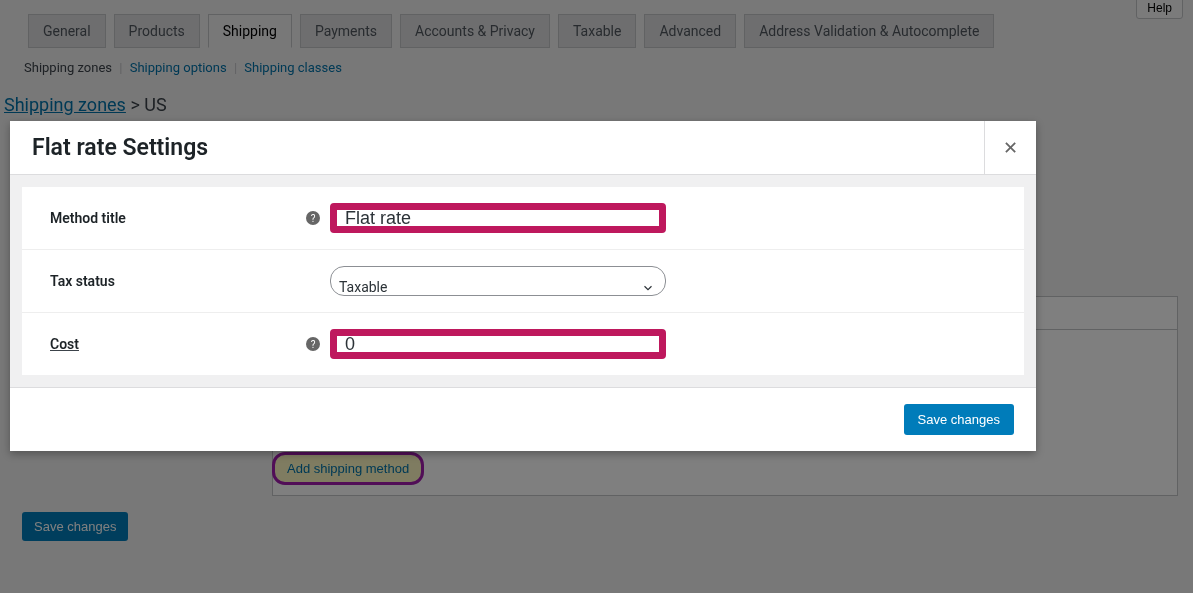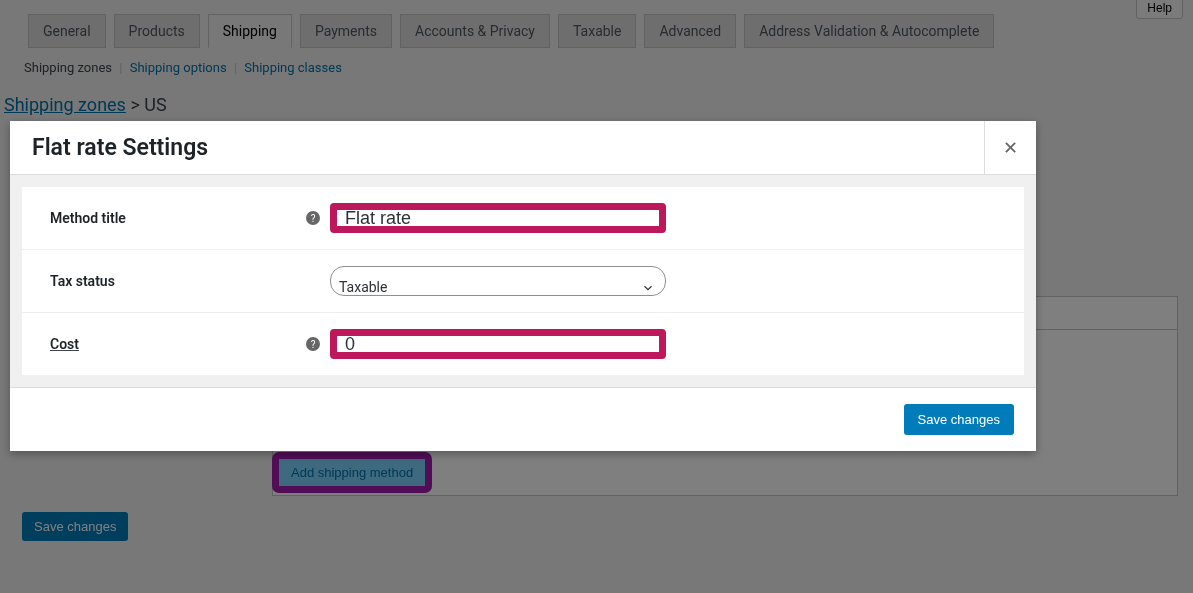--- a/index.html
+++ b/index.html
@@ -79,25 +79,25 @@
       font-weight: 400;
     }
     .breadcrumb a {
       color: #0073aa;
       text-decoration: underline;
     }
     .bg-add-method {
       position: absolute;
       top: 452px;
       left: 272px;
-      border: 7px solid #a21caf;
+      border: 3px solid #a21caf;
       color: #0073aa;
-      background: #7dd3fc;
+      background: #fef9c3;
       padding: 6px 12px;
-      border-radius: 7px;
+      border-radius: 13px;
       font-size: 13px;
     }
     .bg-table-border {
       position: absolute;
       top: 296px;
       left: 272px;
       width: 906px;
       height: 200px;
       border: 1px solid #c3c4c7;
       background: #fff;

